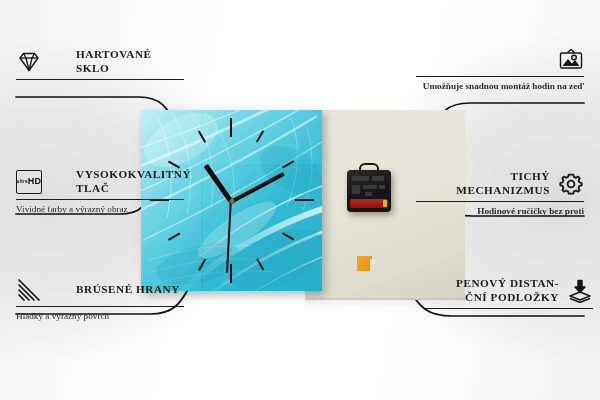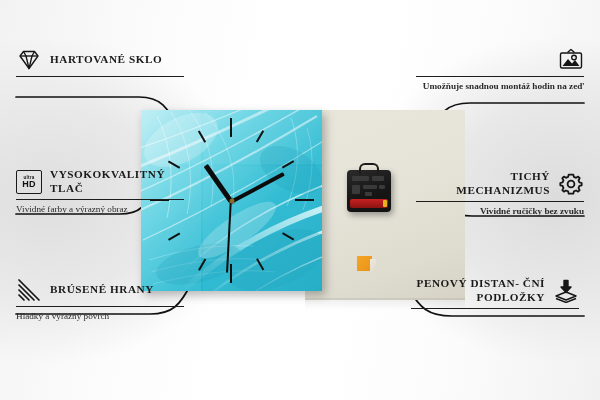--- a/index.html
+++ b/index.html
@@ -69,31 +69,31 @@
     background:linear-gradient(135deg,#f5a623,#e8921a);
   }
   .foam:after{content:"";position:absolute;left:13px;top:3px;width:6px;height:14px;
     background:linear-gradient(135deg,#efeade,#ddd8c9);}
   
   .feat{position:absolute;width:168px;}
   .feat .head{display:flex;align-items:center;gap:8px;}
   .feat.right .head{flex-direction:row-reverse;}
   .feat .ttl{
     font-size:11.2px;font-weight:bold;letter-spacing:.55px;color:#1a1a1a;
-    line-height:13.5px;text-transform:uppercase;
+    line-height:13.5px;text-transform:uppercase;margin-left:26px;
   }
   .feat.left .ttl{text-align:left;}
   .feat.right .ttl{text-align:right;}
   .feat .rule{height:1px;background:#1d1d1d;margin:4px 0 4px 0;width:100%;}
   .feat .sub{font-size:9.2px;line-height:11.6px;color:#2b2b2b;}
   .feat.right .sub{text-align:right;font-weight:bold;}
   .ico{width:26px;height:24px;flex:0 0 26px;display:block;}
   .hdicon{
     width:24px;height:22px;border:1.6px solid #1a1a1a;border-radius:2px;
-    display:flex;flex-direction:column;align-items:center;justify-content:center;flex:0 0 24px;
+    display:flex;flex-direction:row;align-items:center;justify-content:center;flex:0 0 24px;
   }
   .hdicon .u{font-family:"Liberation Sans",sans-serif;font-size:4.6px;font-weight:bold;letter-spacing:.2px;line-height:5px;color:#1a1a1a;}
   .hdicon .h{font-family:"Liberation Sans",sans-serif;font-size:9px;font-weight:bold;letter-spacing:.2px;line-height:9px;color:#111;}
 </style>
 </head>
 <body>
 
 <div id="stage">
 
   <svg id="wires" viewBox="0 0 600 400">
@@ -279,24 +279,24 @@
     <div class="head">
       <svg class="ico" viewBox="0 0 26 24">
         <g fill="none" stroke="#151515" stroke-width="1.8" stroke-linejoin="round">
           <path d="M13,2.6 l2.3,0 0.6,2.3 2.2,0.9 2-1.2 1.6,1.6 -1.2,2 0.9,2.2 2.3,0.6 0,2.3 -2.3,0.6 -0.9,2.2 1.2,2 -1.6,1.6 -2-1.2 -2.2,0.9 -0.6,2.3 -2.3,0 -2.3,0 -0.6-2.3 -2.2-0.9 -2,1.2 -1.6-1.6 1.2-2 -0.9-2.2 -2.3-0.6 0-2.3 2.3-0.6 0.9-2.2 -1.2-2 1.6-1.6 2,1.2 2.2-0.9 0.6-2.3 z"></path>
           <circle cx="13" cy="12" r="3.4"></circle>
         </g>
       </svg>
       <div class="ttl">TICHÝ MECHANIZMUS</div>
     </div>
     <div class="rule"></div>
-    <div class="sub">Vividné ručičky bez zvuku</div>
-  </div>
-
-  <div class="feat right" style="left:411px;top:277px;">
+    <div class="sub">Hodinové ručičky bez proti</div>
+  </div>
+
+  <div class="feat right" style="left:425px;top:277px;">
     <div class="head">
       <svg class="ico" viewBox="0 0 26 24">
         <g fill="none" stroke="#151515" stroke-width="1.4" stroke-linejoin="round">
           <path d="M11,1.5 h4 v6.5 h3 L13,13.5 L8,8 h3 z" fill="#151515" stroke="#151515"></path>
           <path d="M13,13 L23,17 L13,21 L3,17 Z"></path>
           <path d="M3,19.5 L13,23.5 L23,19.5"></path>
         </g>
       </svg>
       <div class="ttl">PENOVÝ DISTAN- ČNÍ PODLOŽKY</div>
     </div>

